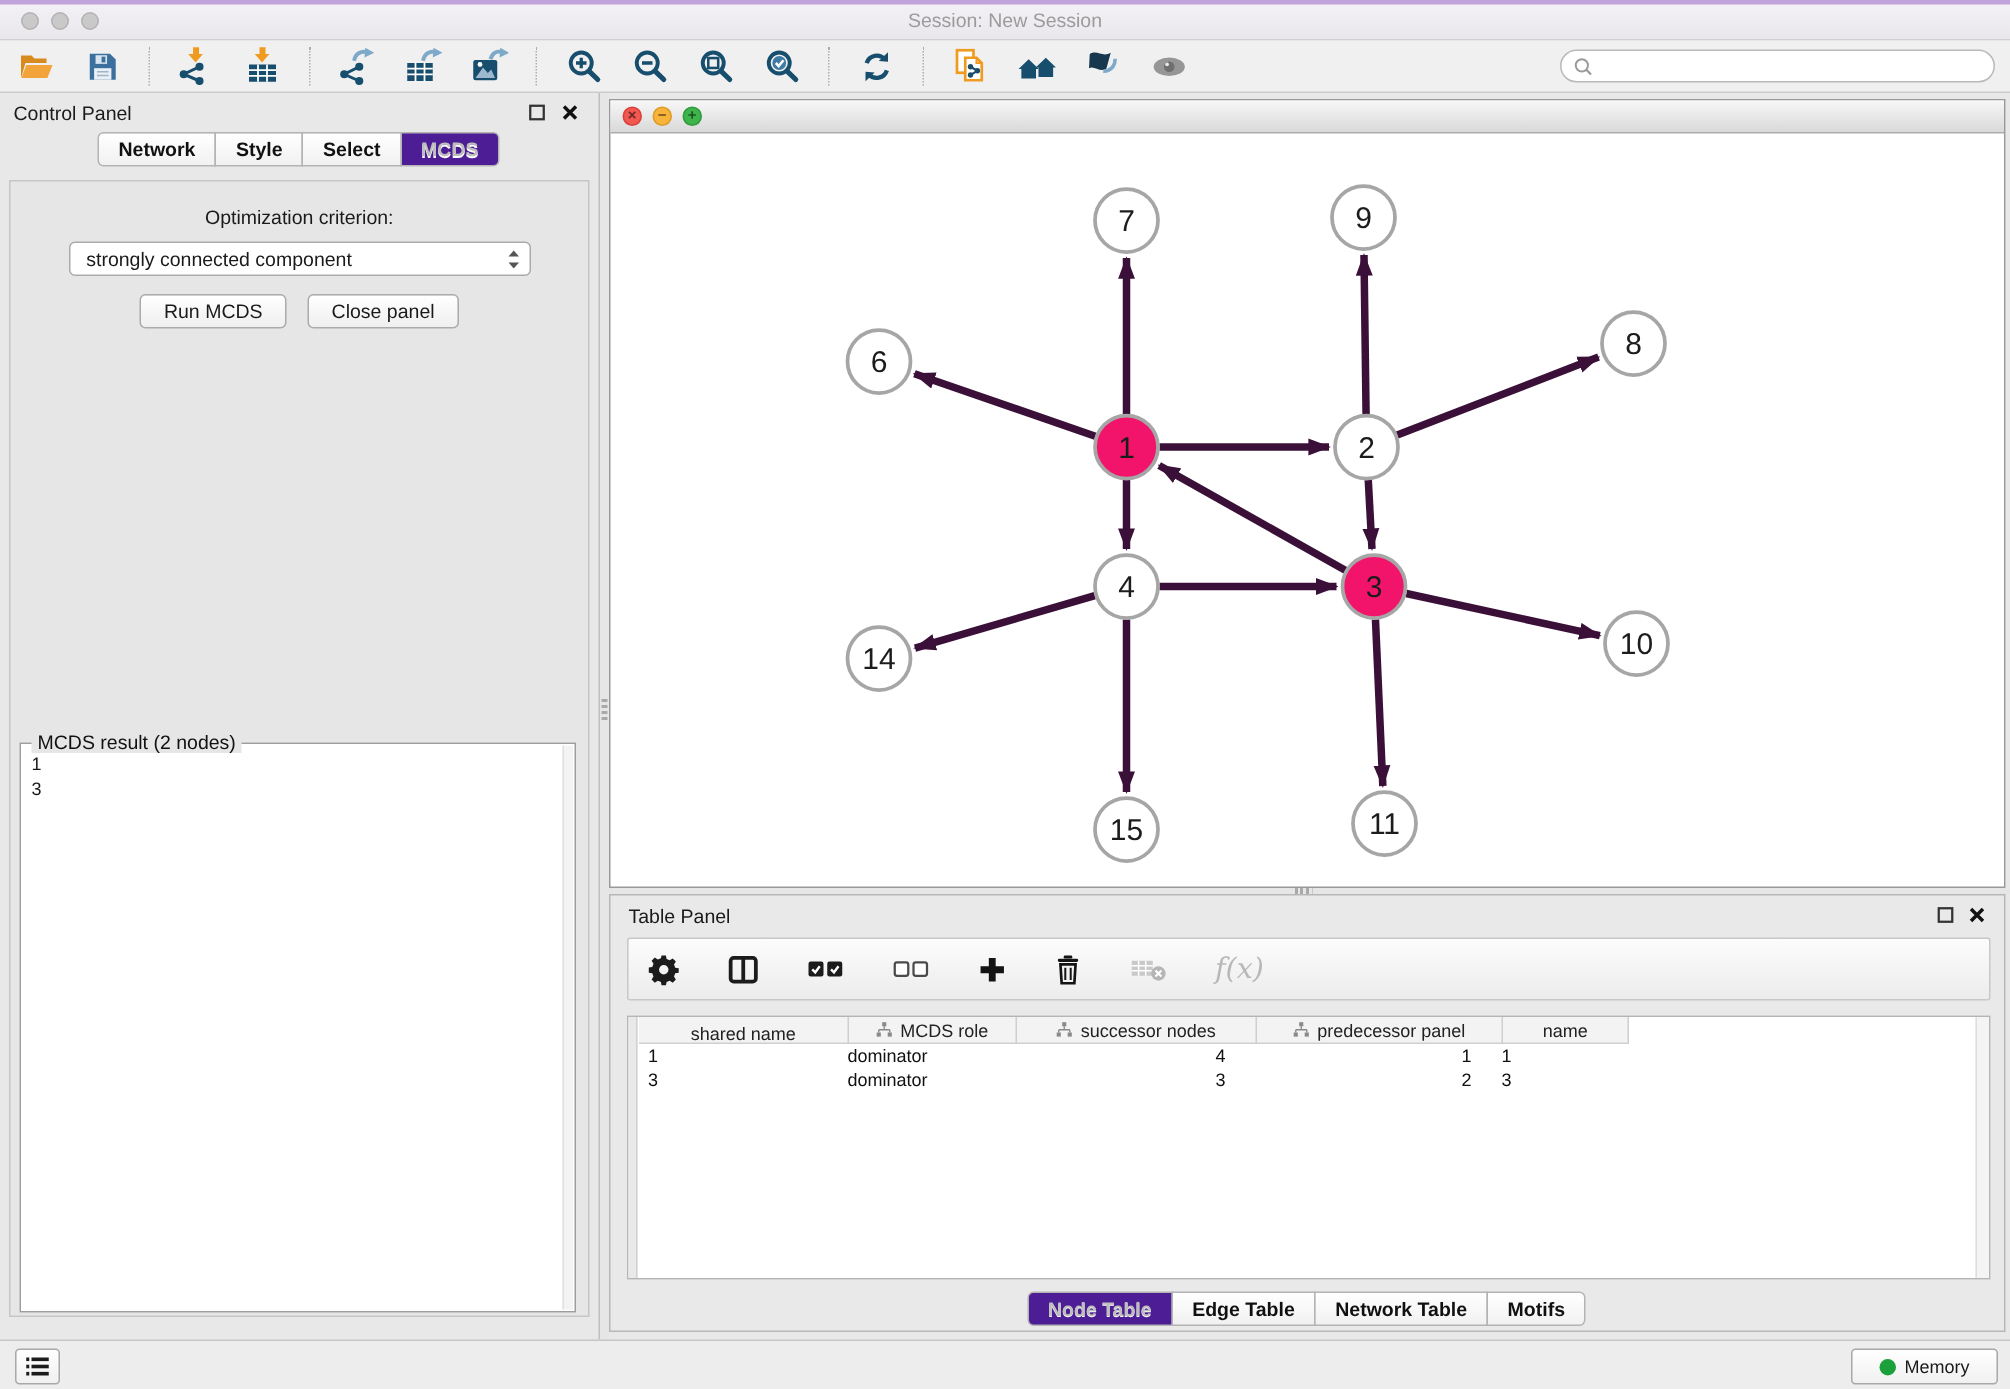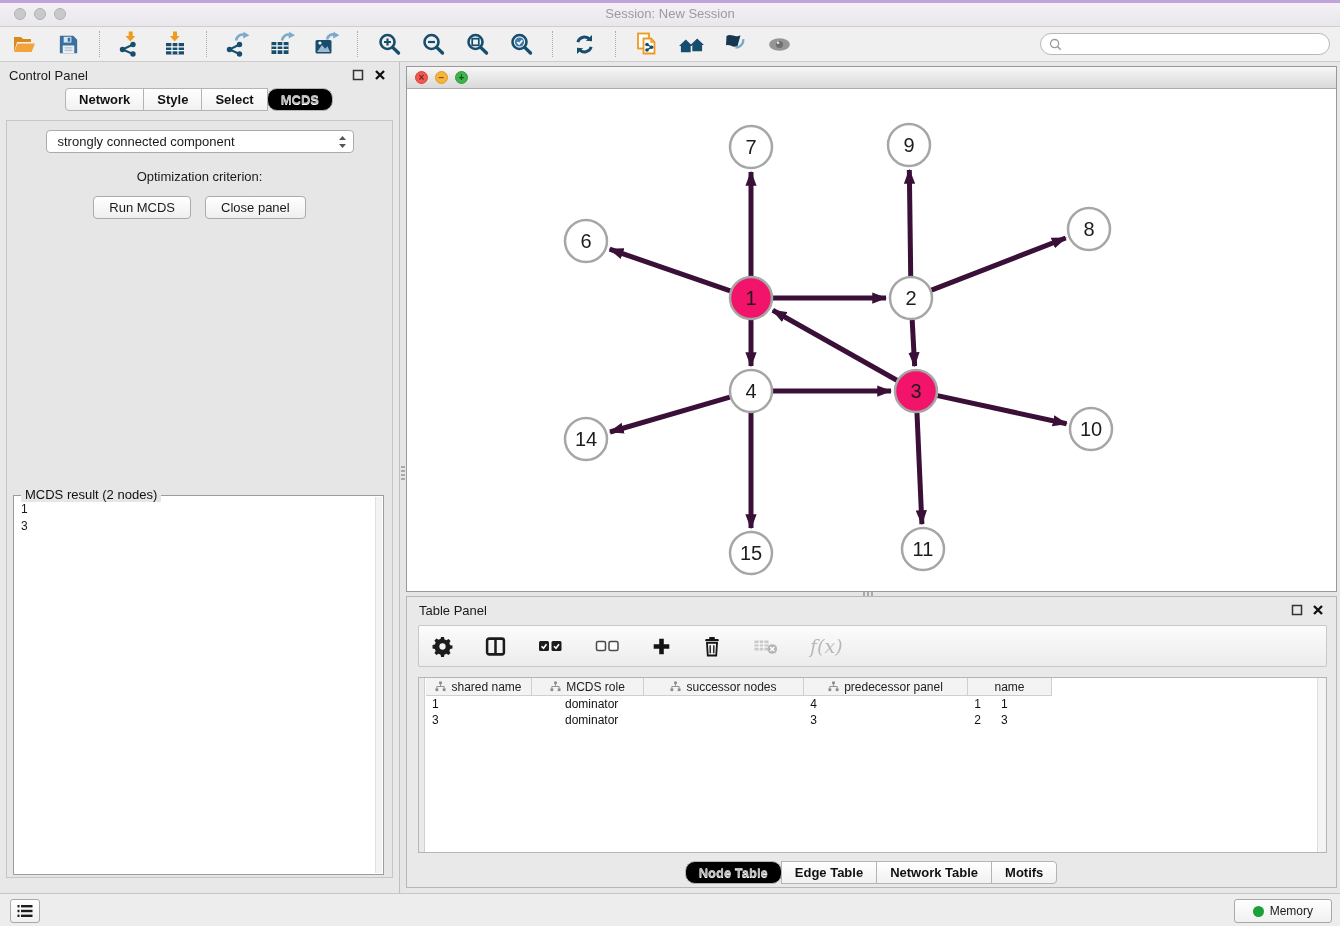--- a/index.html
+++ b/index.html
@@ -30,21 +30,21 @@
     background:#e8e8e8; border-right:1px solid #bfbfbf; }
   .panel-head { position:relative; height:26px; }
   .panel-title { position:absolute; left:9px; top:6px; font-size:13px; color:#1a1a1a; }
   .panel-ico { position:absolute; top:6px; width:14px; height:14px; cursor:pointer; }
 
   .tabs { display:flex; justify-content:center; }
   .tab { font-size:13px; font-weight:bold; padding:3px 13px; background:linear-gradient(#ffffff,#f1f1f1);
     border:1px solid #b4b4b4; margin-left:-1px; color:#111; cursor:pointer; white-space:nowrap; }
   .tab:first-child { border-radius:4px 0 0 4px; }
   .tab:last-child  { border-radius:0 4px 4px 0; }
-  .tab.active { background:#000000; color:#bdbdbd; text-shadow:0 1px 0 #fff;border-radius:10px; }
+  .tab.active { background:#4c1d95; color:#bdbdbd; text-shadow:0 1px 0 #fff; }
 
   #cp-inner { position:absolute; left:6px; right:6px; top:58px; bottom:15px;
     background:#e6e6e6; border:1px solid #c6c6c6; }
   #opt-label { margin-top:16px; text-align:center; font-size:13px; }
   #criterion-select { width:308px; height:23px; margin:9px auto 0 auto; background:#fff;
     border:1px solid #ababab; border-radius:4px; display:flex; align-items:center; padding:0 6px 0 11px;
     font-size:13px; cursor:pointer; }
   #criterion-select .val { flex:1; }
   .btn-row { display:flex; justify-content:center; gap:14px; margin-top:12px; }
   .pushbtn { font-size:13px; padding:3px 15px; background:linear-gradient(#ffffff,#efefef);
@@ -282,28 +282,28 @@
       </svg>
   </div>
   <div class="tabs" id="cp-tabs">
       <span class="tab">Network</span>
       <span class="tab">Style</span>
       <span class="tab">Select</span>
       <span class="tab active">MCDS</span>
     </div>
 
   <div id="cp-inner">
+    <div id="opt-label">Optimization criterion:</div>
     <div id="criterion-select">
       <span class="val">strongly connected component</span>
       <svg width="9" height="14" viewBox="0 0 9 14">
         <path d="M4.5 1L8 5H1z" fill="#555"></path>
           <path d="M4.5 13L1 9h7z" fill="#555"></path>
         </svg>
     </div>
-    <div id="opt-label">Optimization criterion:</div>
     <div class="btn-row">
       <span class="pushbtn">Run MCDS</span>
       <span class="pushbtn">Close panel</span>
     </div>
     <div id="result-group">
       <span id="result-title">MCDS result (2 nodes)</span>
       <div id="result-text">1
 3</div>
       <div id="result-scroll"></div>
     </div>
@@ -414,21 +414,21 @@
       <path d="M1 6.8h14M1 10.1h14M5.6 3.5v10M10.3 3.5v10" stroke="#fff" stroke-width="1"></path>
       <circle cx="18.8" cy="12" r="4.8" fill="#b5b5b5"></circle>
         <path d="M16.8 10l4 4M20.8 10l-4 4" stroke="#fff" stroke-width="1.5"></path>
       </svg>
     <span class="fx">f(x)</span>
   </div>
 
   <div id="node-table">
     <div id="nt-gutter"></div>
     <div id="nt-header">
-        <div class="hcell" style="width: 106px;">
+        <div class="hcell" style="width: 140px; flex-direction: column;">
           <svg width="11" height="11" viewBox="0 0 12 12">
             <g fill="#8a8a8a">
               <rect x="4.5" y="0.5" width="3" height="3"></rect>
               <rect x="0.5" y="8" width="3" height="3"></rect>
               <rect x="8.5" y="8" width="3" height="3"></rect>
             </g>
             <path d="M6 3.5V6M2 6h8M2 6v2M10 6v2" stroke="#8a8a8a" fill="none"></path>
           </svg>
           <span>shared name</span>
         </div>

